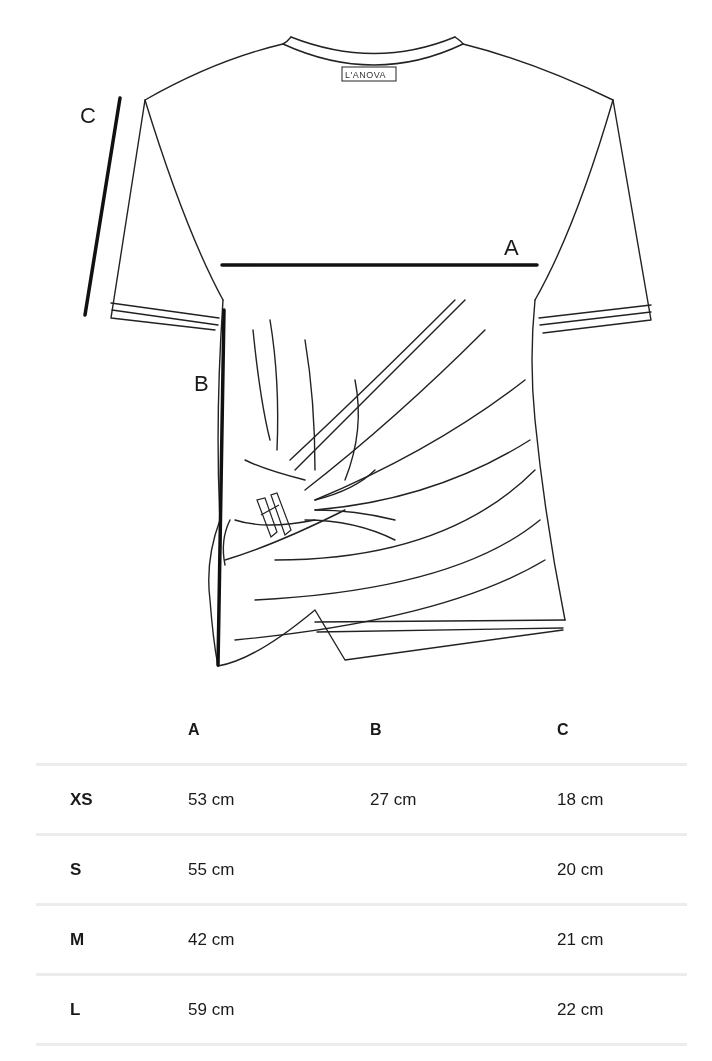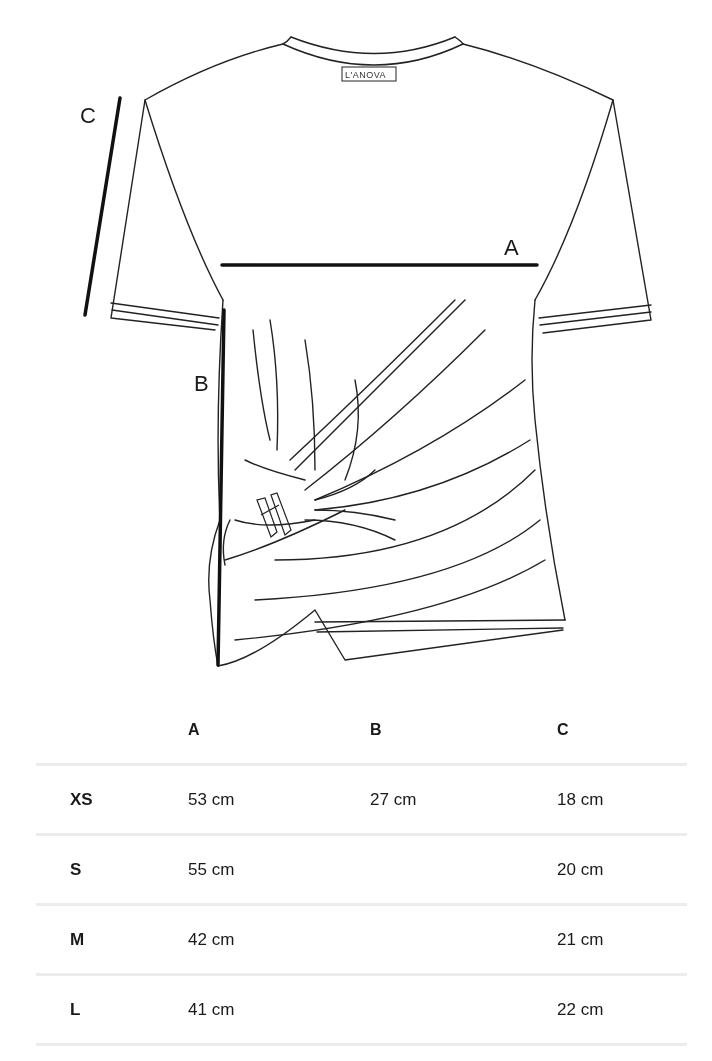--- a/index.html
+++ b/index.html
@@ -109,16 +109,16 @@
     <span class="cell c1">55 cm</span>
     <span class="cell c3">20 cm</span>
   </div>
   <div class="trow">
     <span class="cell c0">M</span>
     <span class="cell c1">42 cm</span>
     <span class="cell c3">21 cm</span>
   </div>
   <div class="trow">
     <span class="cell c0">L</span>
-    <span class="cell c1">41 cm</span>
+    <span class="cell c1">59 cm</span>
     <span class="cell c3">22 cm</span>
   </div>
 </div>
 
 </body></html>

